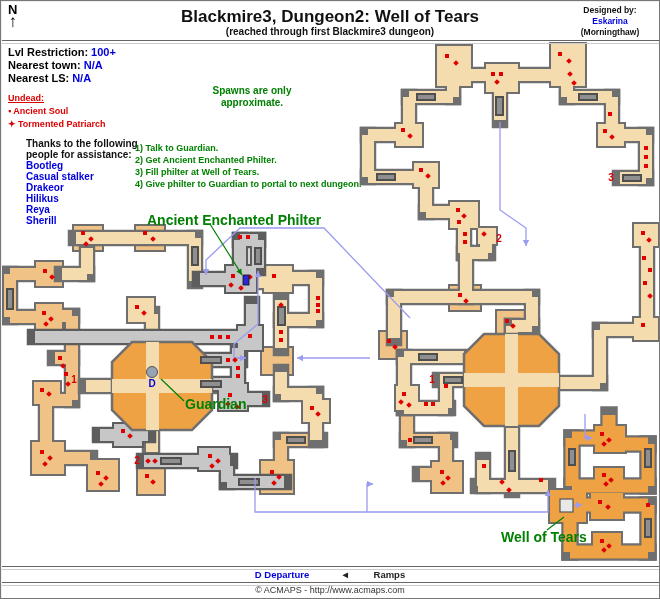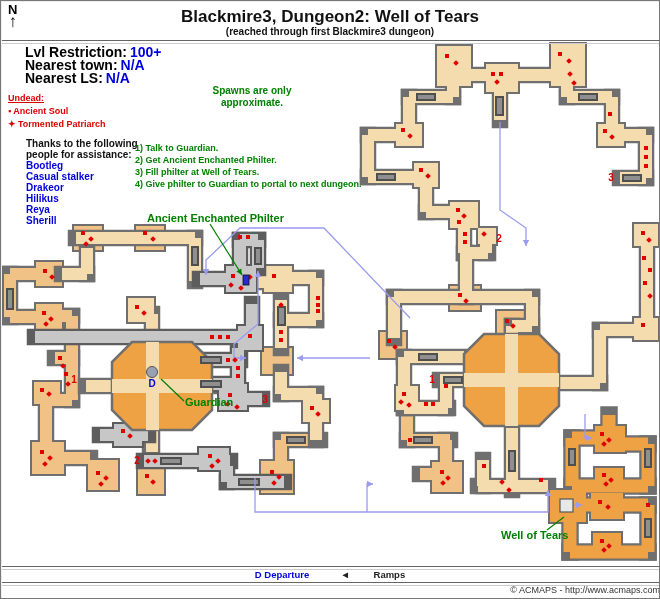--- a/index.html
+++ b/index.html
@@ -8,47 +8,52 @@
   .frame{position:absolute;inset:0;border:1px solid #777;box-shadow:inset 1px 1px 0 #eee;z-index:9;pointer-events:none;}
   svg.map{position:absolute;left:0;top:0;z-index:1;}
   .t{position:absolute;font-weight:bold;white-space:nowrap;z-index:5;}
   .title{left:0;right:0;top:7px;text-align:center;font-size:17px;color:#111;}
   .subtitle{left:0;right:0;top:26px;text-align:center;font-size:10px;color:#111;}
   .designer{right:4px;top:5px;width:92px;text-align:center;font-size:8.5px;line-height:11px;color:#111;}
   .designer .blue{display:block;}
   .compass{left:8px;top:4px;font-size:13px;color:#000;text-align:center;line-height:11px;}
   .compass .arr{font-size:17px;line-height:14px;display:block;}
   .hr{position:absolute;left:0;right:0;height:2px;border-top:1px solid #666;border-bottom:1px solid #ccc;z-index:8;}
-  .info{left:8px;top:46px;font-size:14px;line-height:13px;margin-left:17px;}
+  .info{left:8px;top:46px;font-size:11px;line-height:13px;}
   .info .row span.v{margin-left:3px;}
   .blue{color:#0000dd;}
   .undead{left:8px;top:92px;font-size:9px;line-height:13px;color:#dd0000;}
   .undead .hd{text-decoration:underline;}
   .thanks{left:26px;top:138px;font-size:10px;line-height:11px;color:#111;width:130px;white-space:normal;}
   .thanks .names div{color:#0000dd;}
   .note{left:196px;top:85px;width:112px;text-align:center;font-size:10px;line-height:12px;color:#008000;white-space:normal;}
   .steps{left:135px;top:142px;font-size:9px;line-height:12px;color:#008000;}
-  .maplabel{font-size:11px;color:#008000;}
+  .maplabel{font-size:14px;color:#008000;}
   .legend{left:0;right:0;top:569px;text-align:center;font-size:9.5px;z-index:8;}
   .legend .gap{display:inline-block;width:26px;}
   .legend .ramps{color:#222;}
-  .copyright{left:0;right:0;top:585px;text-align:right;font-size:9px;font-weight:normal;color:#333;z-index:8;}
+  .copyright{left:0;right:0;top:585px;text-align:center;font-size:9px;font-weight:normal;color:#333;z-index:8;}
 </style>
 </head>
 <body>
 
 <div class="stage">
   <div class="frame"></div>
 
   <div class="t compass">
     <span>N</span>
     <span class="arr">↑</span>
   </div>
   <div class="t title">Blackmire3, Dungeon2: Well of Tears</div>
   <div class="t subtitle">(reached through first Blackmire3 dungeon)</div>
+  <div class="t designer">
+    <span>Designed by:</span>
+    <span class="blue">Eskarina</span>
+    <span>(Morningthaw)</span>
+  </div>
   <div class="hr" style="top:40px"></div>
 
   <div class="t info">
     <div class="row"><span>Lvl Restriction:</span><span class="v blue">100+</span></div>
     <div class="row"><span>Nearest town:</span><span class="v blue">N/A</span></div>
     <div class="row"><span>Nearest LS:</span><span class="v blue">N/A</span></div>
   </div>
 
   <div class="t undead">
     <div class="hd">Undead:</div>

